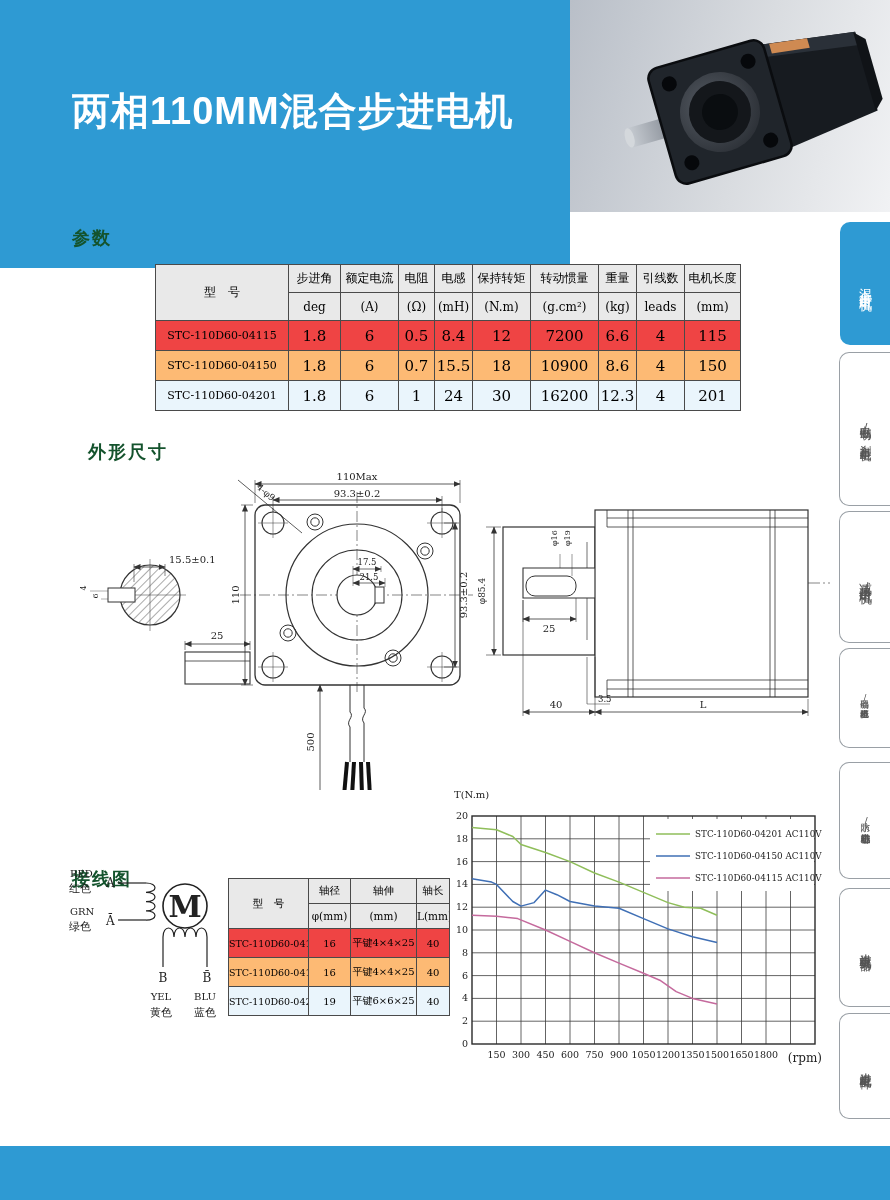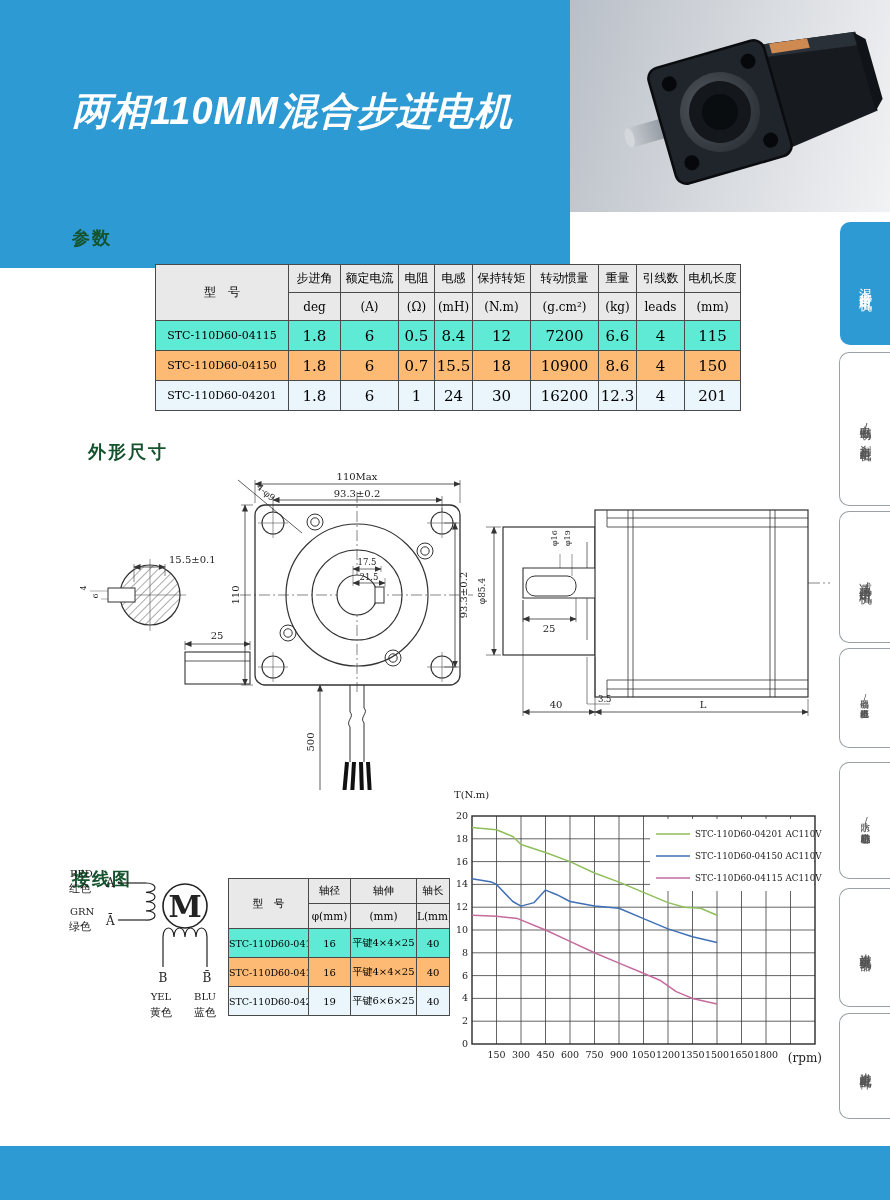--- a/index.html
+++ b/index.html
@@ -1,20 +1,20 @@
 <!DOCTYPE html>
 <html><head>
 <meta charset="utf-8">
 <style>
   html,body{margin:0;padding:0;background:#9aa0a6;}
   .page{position:relative;width:890px;height:1200px;background:#ffffff;overflow:hidden;
         font-family:"DejaVu Serif","Liberation Serif",serif;margin:0 auto;}
   
   .hero{position:absolute;left:0;top:0;width:890px;height:212px;}
-  .hero-left{position:absolute;left:0;top:0;width:570px;height:268px;background:#2e9ad3;font-style:italic;}
+  .hero-left{position:absolute;left:0;top:0;width:570px;height:268px;background:#2e9ad3;}
   .hero-title{position:absolute;left:72px;top:86px;color:#ffffff;font-size:38px;font-weight:800;
               letter-spacing:1px;font-family:"Liberation Sans","DejaVu Sans",sans-serif;}
   .hero-right{position:absolute;left:570px;top:0;width:320px;height:212px;
               background:linear-gradient(105deg,#b9bfc8 0%,#d9dce0 55%,#f1f2f4 100%);}
   
   .sec-title{position:absolute;color:#14532d;font-size:18px;font-weight:bold;letter-spacing:2px;}
   
   table.dtab{border-collapse:collapse;table-layout:fixed;position:absolute;background:#fff;}
   table.dtab th,table.dtab td{border:1px solid #4a4a4a;text-align:center;vertical-align:middle;
       padding:0;font-weight:normal;overflow:hidden;white-space:nowrap;}
@@ -24,21 +24,21 @@
   .ptable tbody tr{height:30px;}
   .ptable thead th{font-size:12px;}
   .ptable td{font-size:15px;}
   .ptable td.model{font-size:11px;}
   .stable{left:228px;top:878px;width:221px;}
   .stable thead tr{height:25px;}
   .stable tbody tr{height:29px;}
   .stable thead th{font-size:10.5px;}
   .stable td{font-size:10px;}
   .stable td.model{font-size:9.5px;}
-  tr.r0 td{background:#5eead4;}
+  tr.r0 td{background:#ef4444;}
   tr.r1 td{background:#fdba74;}
   tr.r2 td{background:#eaf5fc;}
   
   .drawing{position:absolute;left:70px;top:470px;}
   .wiring{position:absolute;left:58px;top:855px;}
   .chart{position:absolute;left:452px;top:786px;}
   svg text{font-family:"DejaVu Serif","Liberation Serif",serif;fill:#222;}
   
   .tab{position:absolute;right:0;width:50px;background:#ffffff;border:1px solid #9aa0a6;border-right:none;
        border-radius:10px 0 0 10px;display:flex;align-items:center;justify-content:center;

